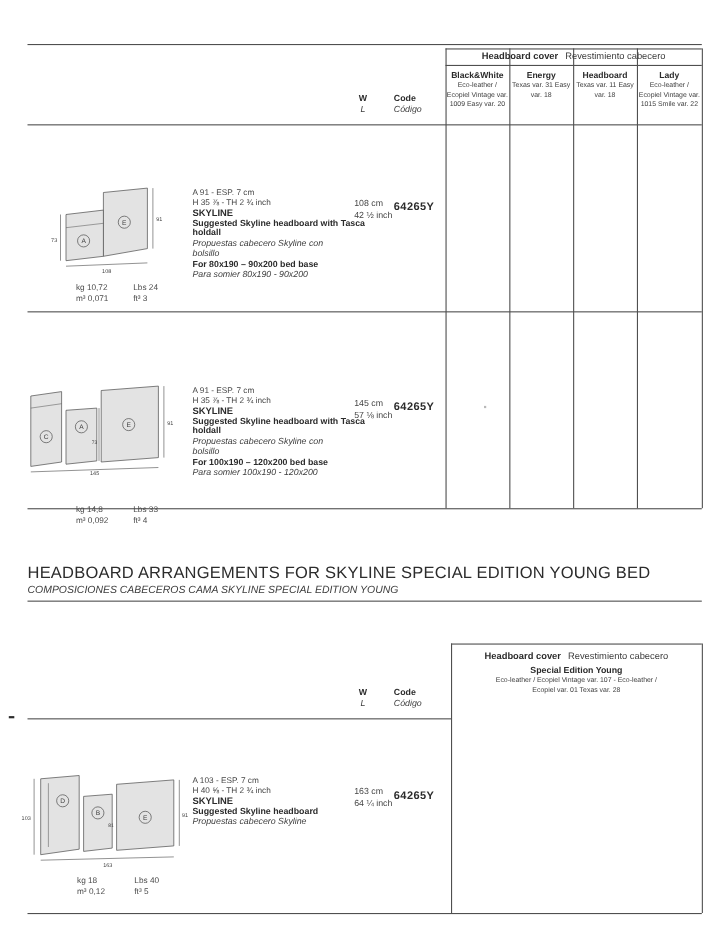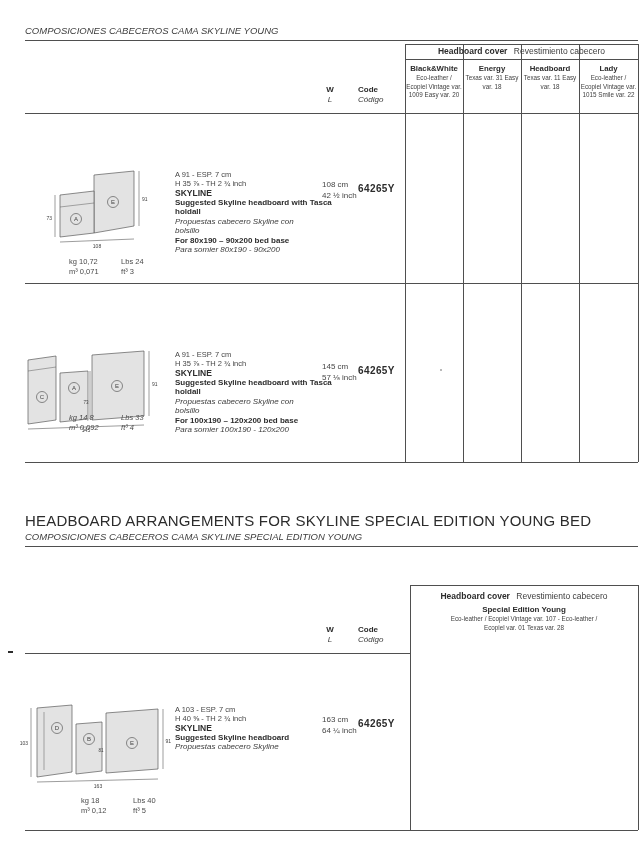--- a/index.html
+++ b/index.html
@@ -35,21 +35,20 @@
   .dimline{stroke:#5a5a5a;stroke-width:.6;fill:none;}
   .innerline{stroke:#5a5a5a;stroke-width:.5;fill:none;}
   .speck{position:absolute;width:2px;height:2px;background:#8a8a8a;opacity:.6;}
   .tick{position:absolute;height:2px;background:#2c2c2c;}
 </style>
 </head>
 <body>
 
 <div class="page">
 
-  <div class="abs subtitle" style="left:25px;top:25px;">COMPOSICIONES CABECEROS CAMA SKYLINE YOUNG</div>
 
   <div class="hline" style="left:25px;top:40px;width:613px;"></div>
   <div class="hline" style="left:405px;top:44px;width:233px;"></div>
   <div class="hline" style="left:405px;top:59px;width:233px;"></div>
   <div class="hline" style="left:25px;top:113px;width:613px;"></div>
   <div class="hline" style="left:25px;top:283px;width:613px;"></div>
   <div class="hline" style="left:25px;top:462px;width:613px;"></div>
   <div class="vline" style="left:405px;top:44px;height:418px;"></div>
   <div class="vline" style="left:463px;top:44px;height:418px;"></div>
   <div class="vline" style="left:521px;top:44px;height:418px;"></div>
@@ -151,21 +150,21 @@
     <div class="di" style="width:140px;">Propuestas cabecero Skyline con bolsillo</div>
     <div class="db">For 100x190 – 120x200 bed base</div>
     <div class="di">Para somier 100x190 - 120x200</div>
   </div>
   <div class="wval" style="left:322px;top:362px;">
     <div>145 cm</div>
     <div>57 ⅛ inch</div>
   </div>
   <div class="code" style="left:358px;top:365px;">64265Y</div>
   <div class="speck" style="left:440px;top:369px;"></div>
-  <div class="wt" style="left:25px;top:413px;font-style:italic;">
+  <div class="wt" style="left:25px;top:458px;">
     <div>
       <span class="c1">kg 14,8</span>
       <span>Lbs 33</span>
     </div>
     <div>
       <span class="c1">m³ 0,092</span>
       <span>ft³ 4</span>
     </div>
   </div>
 
@@ -223,21 +222,21 @@
   <div class="prod" style="left:175px;top:723px;">
     <div class="pn">SKYLINE</div>
     <div class="db">Suggested Skyline headboard</div>
     <div class="di">Propuestas cabecero Skyline</div>
   </div>
   <div class="wval" style="left:322px;top:715px;">
     <div>163 cm</div>
     <div>64 ¼ inch</div>
   </div>
   <div class="code" style="left:358px;top:718px;">64265Y</div>
-  <div class="wt" style="left:37px;top:796px;">
+  <div class="wt" style="left:26px;top:796px;">
     <div>
       <span class="c1">kg 18</span>
       <span>Lbs 40</span>
     </div>
     <div>
       <span class="c1">m³ 0,12</span>
       <span>ft³ 5</span>
     </div>
   </div>
 

